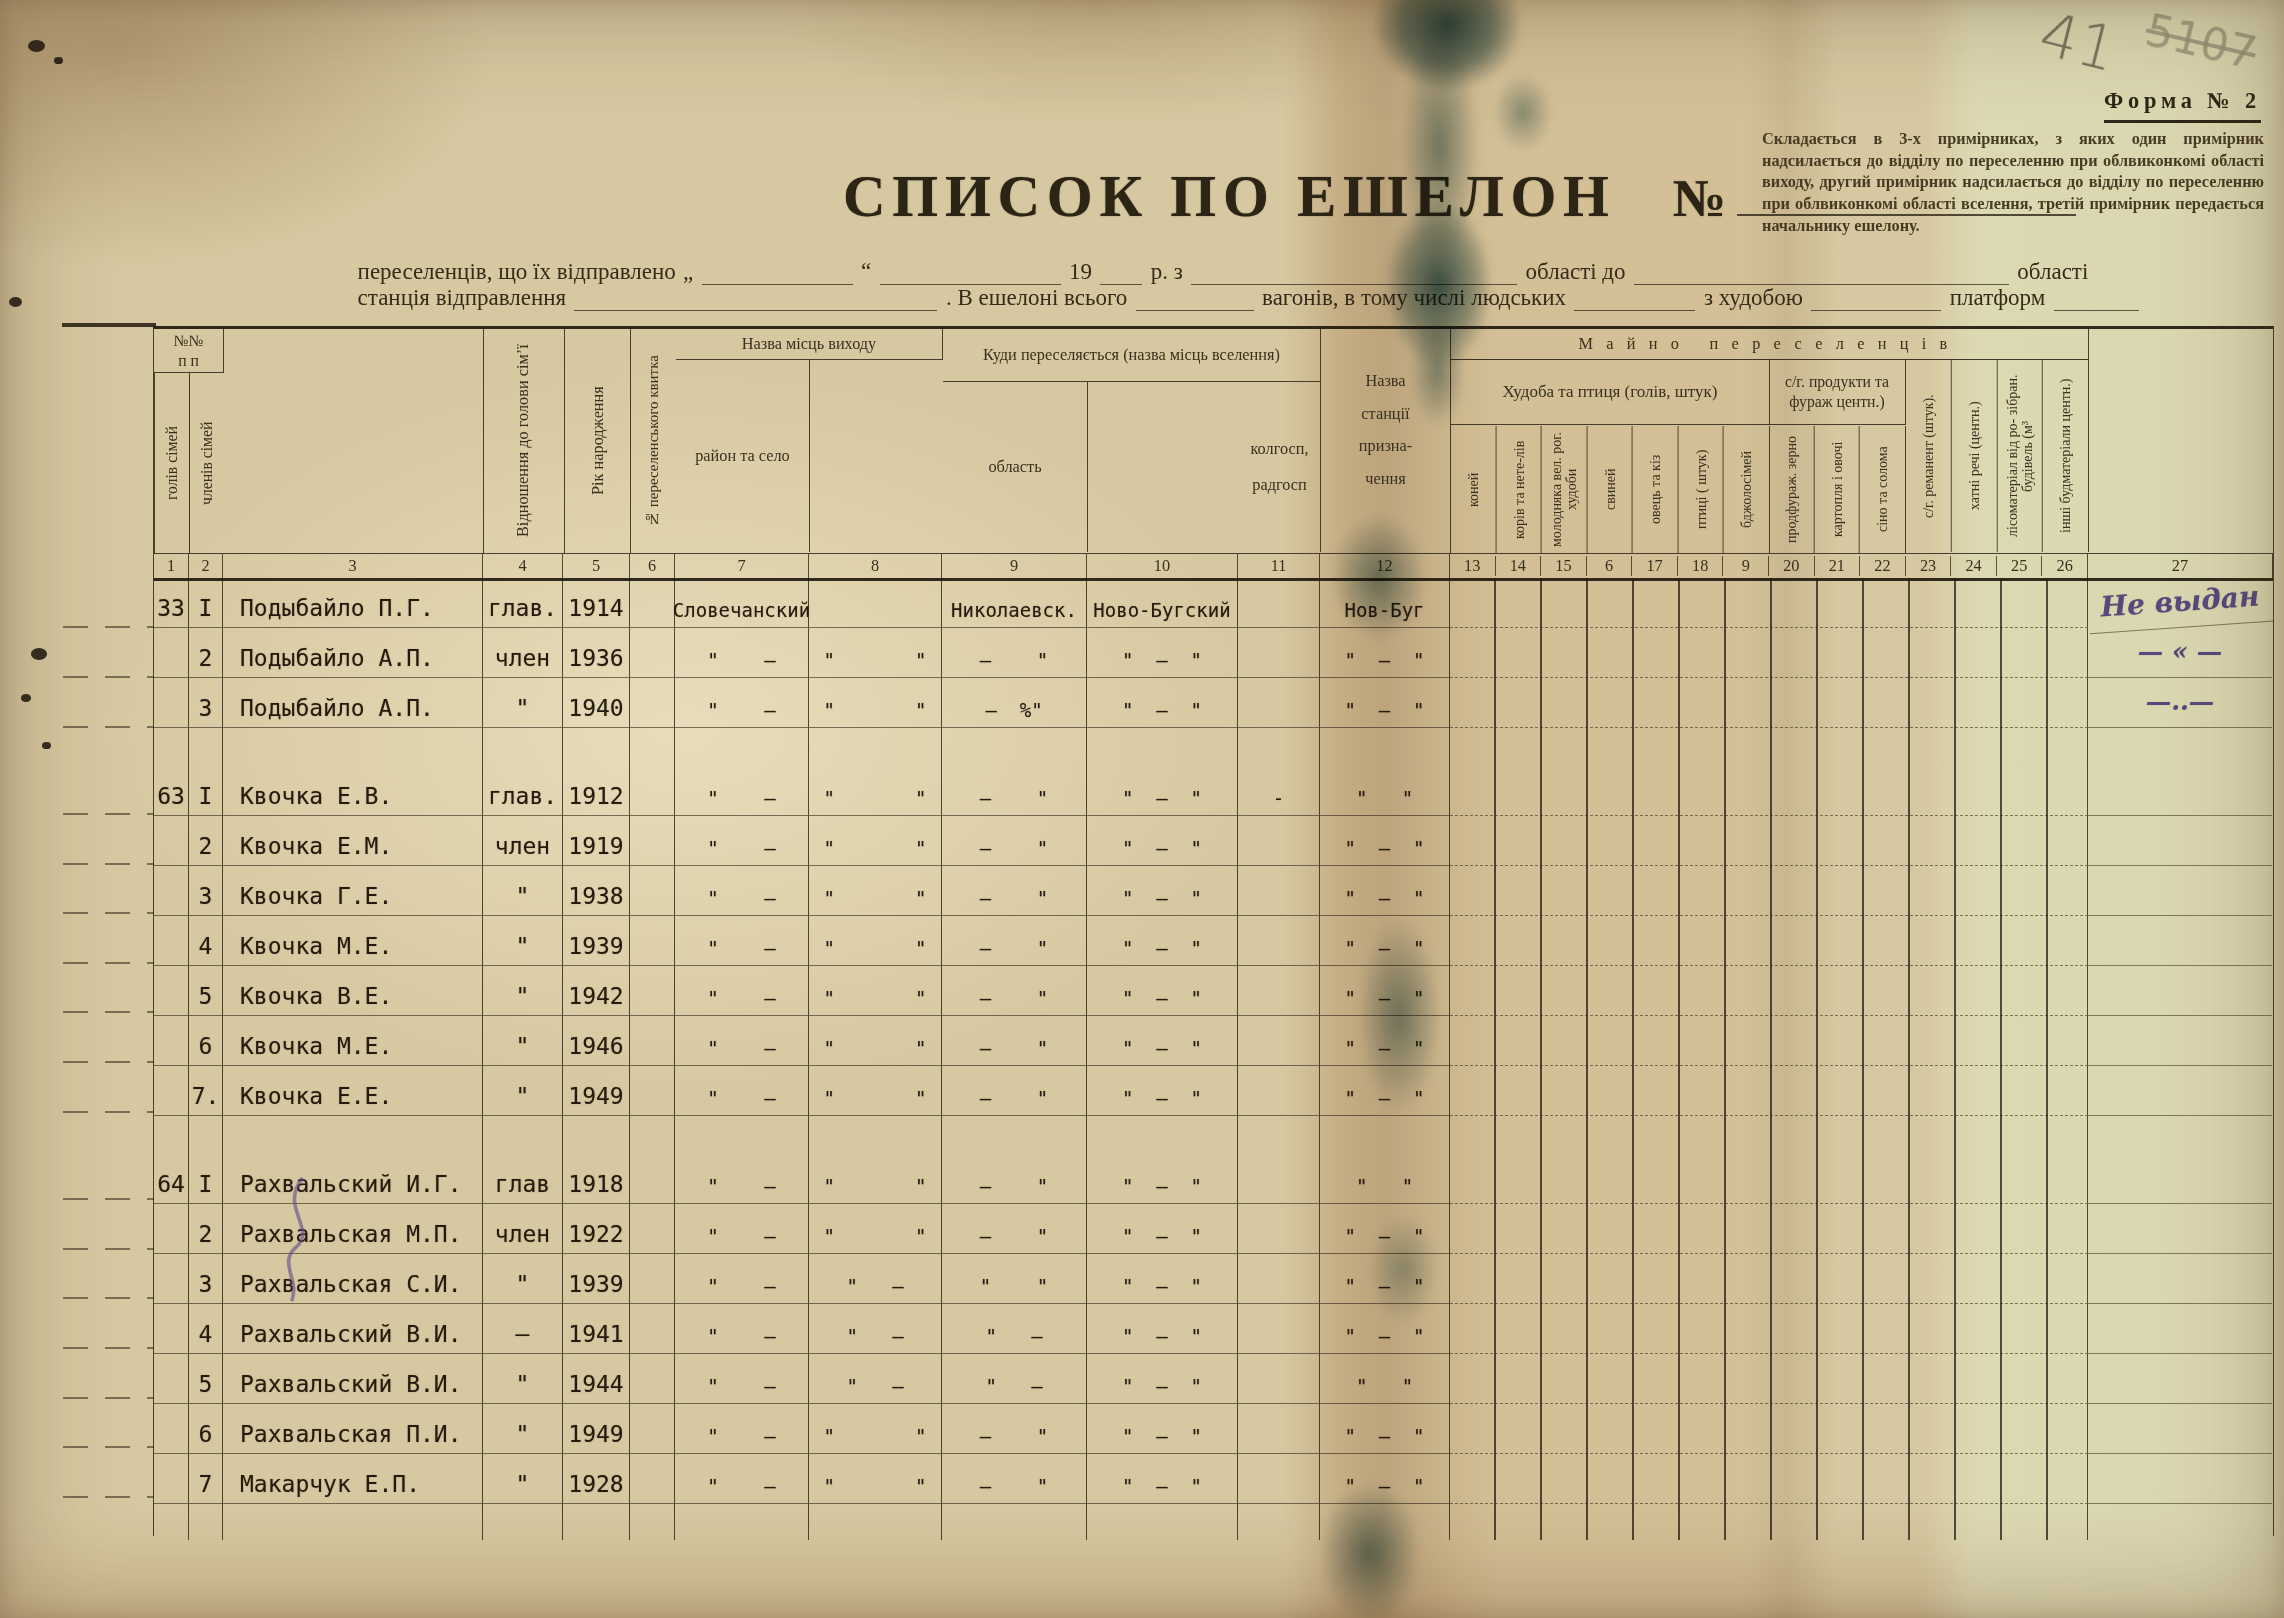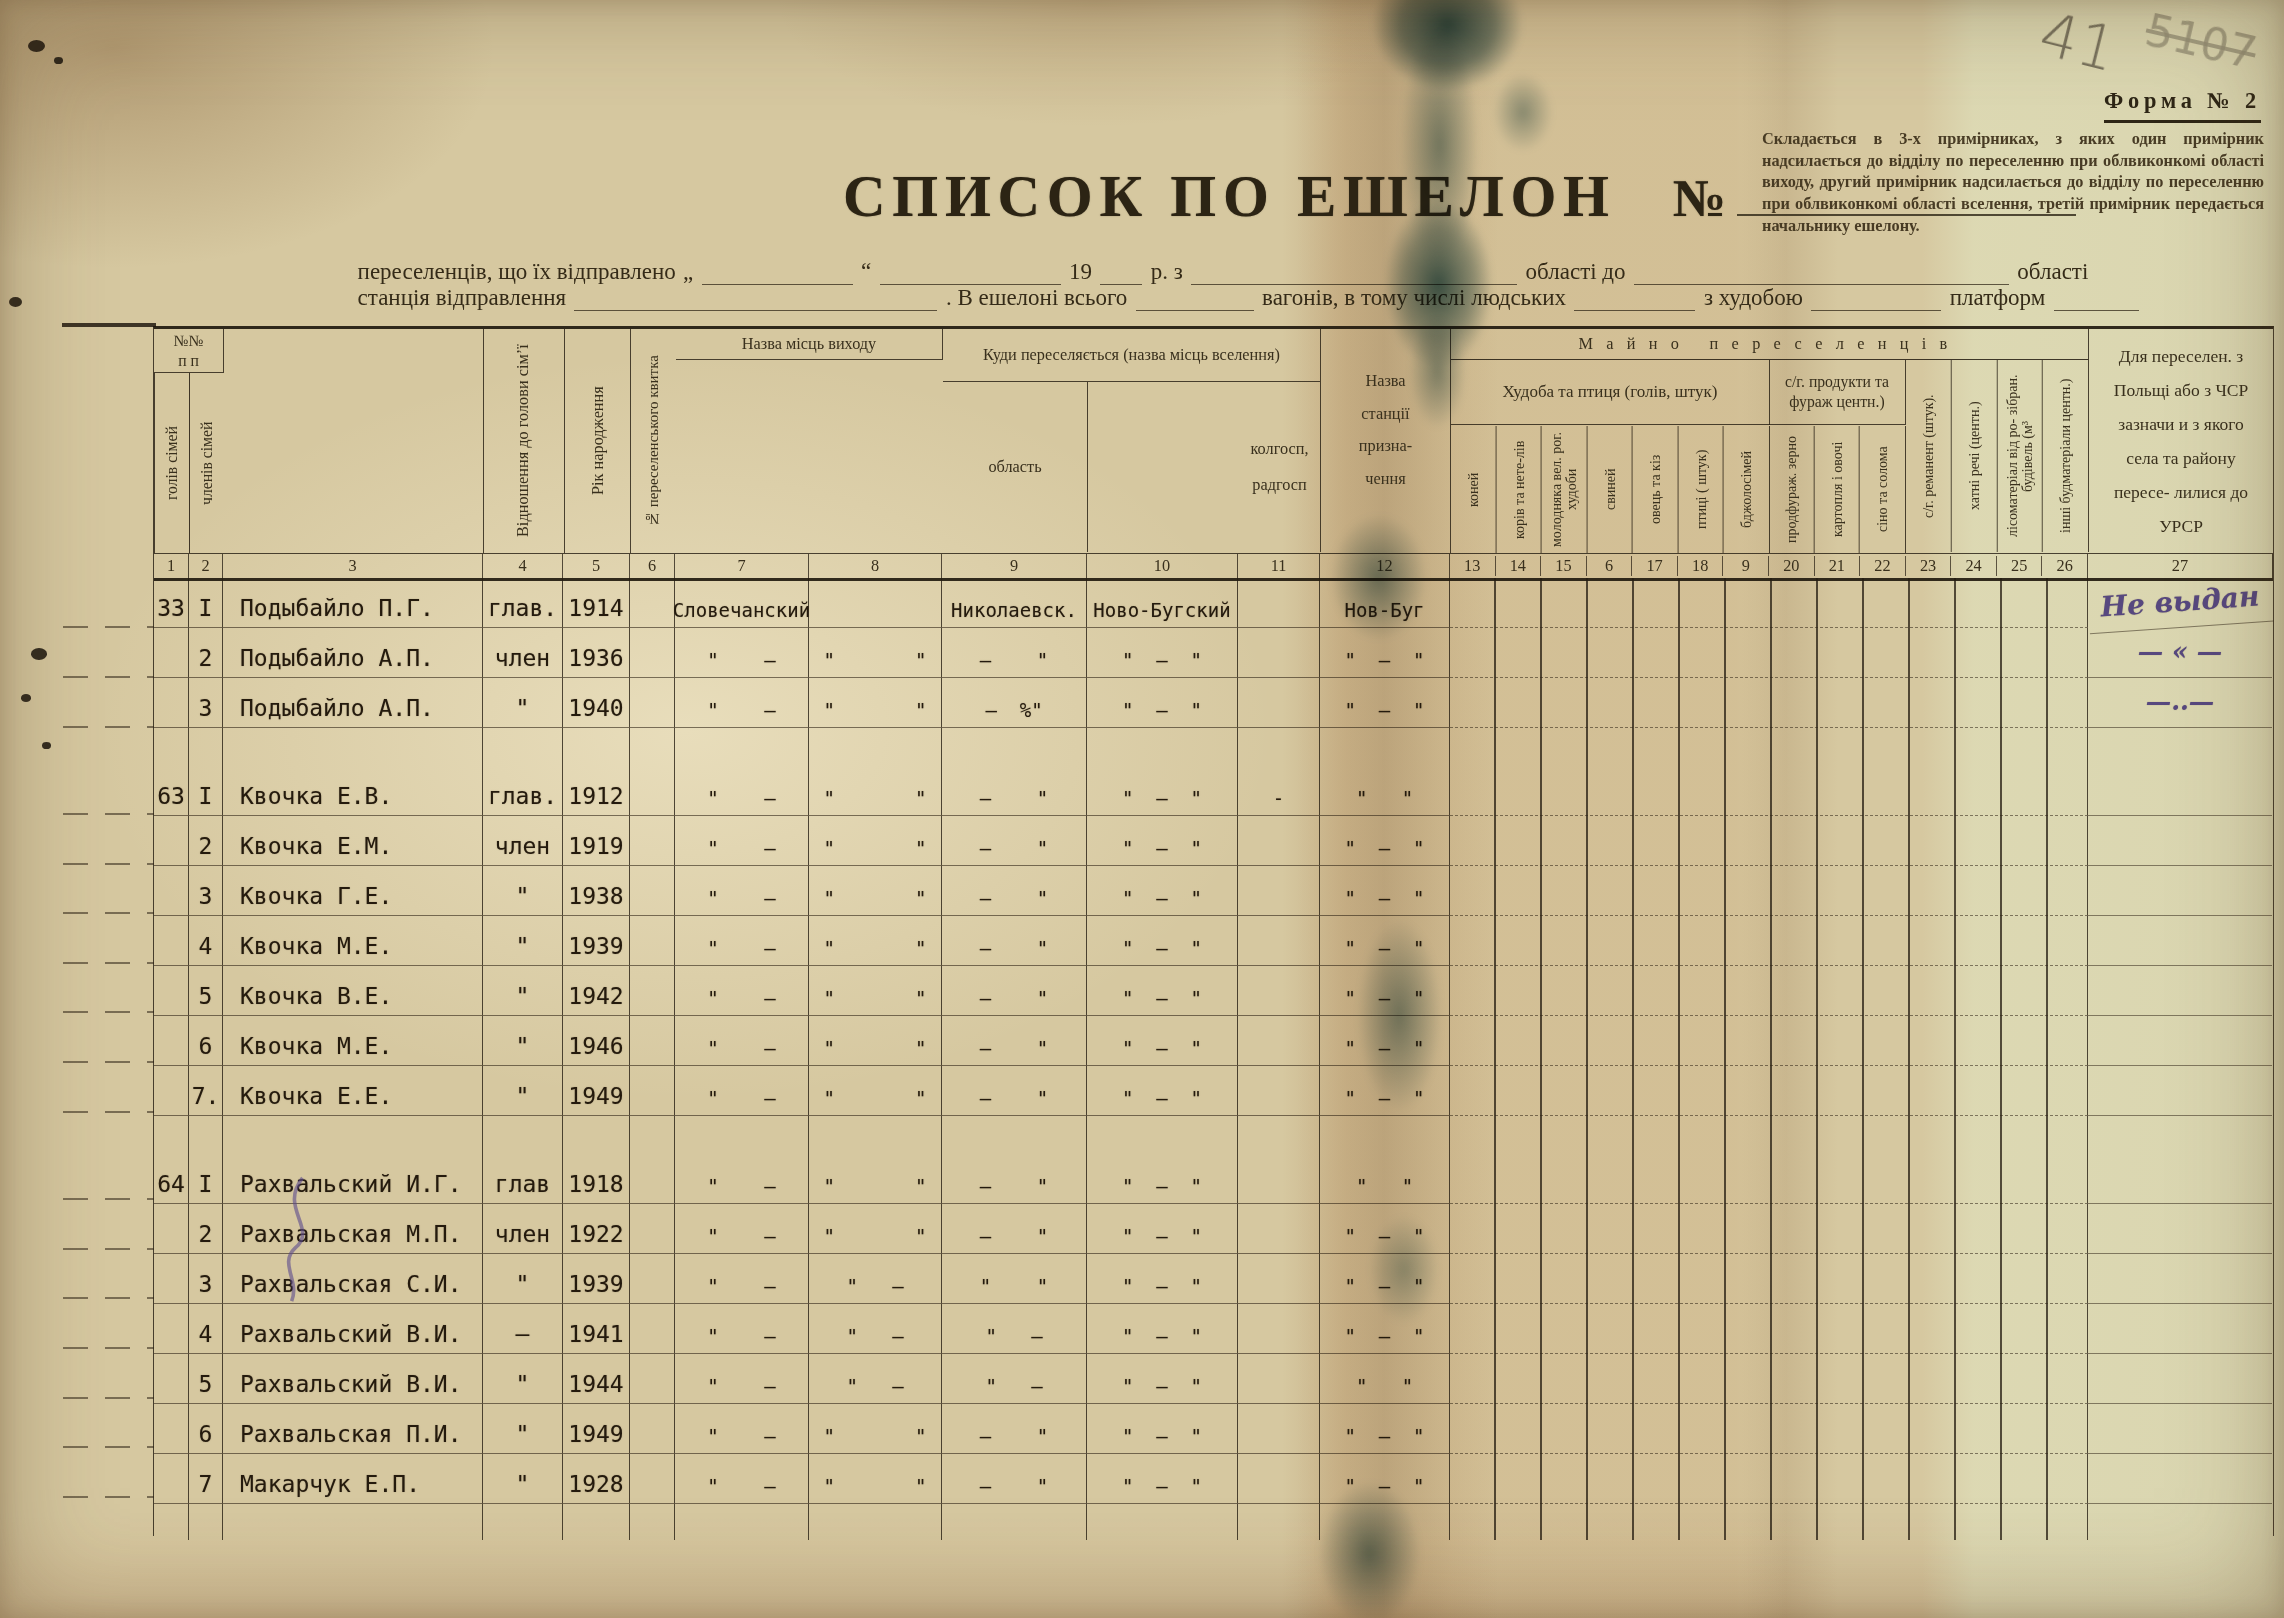--- a/index.html
+++ b/index.html
@@ -123,20 +123,21 @@
   <div class="sheet-table">
     <div class="thead">
       <div class="hc nn">№№
 п п</div>
       <div class="hc c1 vt">голів сімей</div>
       <div class="hc c2 vt">членів сімей</div>
       <div class="hc c4 vt">Відношення до голови сім’ї</div>
       <div class="hc c5 vt">Рік народження</div>
       <div class="hc c6 vt2">№ переселенського квитка</div>
       <div class="hc ge">Назва місць виходу</div>
+      <div class="hc c7">район та село</div>
       <div class="hc gd">Куди переселяється (назва місць вселення)</div>
       <div class="hc c9">область</div>
       <div class="hc c11">колгосп, радгосп</div>
       <div class="hc gp">Майно переселенців</div>
       <div class="hc c12">Назва
 станції
 призна-
 чення</div>
       <div class="hc gl">Худоба та птиця (голів, штук)</div>
       <div class="hc gpr">с/г. продукти та фураж центн.)</div>
@@ -153,21 +154,20 @@
           <span>продфураж. зерно</span>
           <span>картопля і овочі</span>
           <span>сіно та солома</span>
         </div>
       <div class="hc rcols" id="rest-cols">
           <span>с/г. реманент (штук).</span>
           <span>хатні речі (центн.)</span>
           <span>лісоматеріал від ро- зібран. будівель (м³</span>
           <span>інші будматеріали центн.)</span>
         </div>
-      <div class="hc c27h">Для переселен. з Польщі або з ЧСР зазначи и з якого села та району пересе- лилися до УРСР</div>
       <div class="hc numrow" id="numrow">
           <span style="width: 35px;">1</span>
           <span style="width: 34px;">2</span>
           <span style="width: 260px;">3</span>
           <span style="width: 80px;">4</span>
           <span style="width: 67px;">5</span>
           <span style="width: 45px;">6</span>
           <span style="width: 134px;">7</span>
           <span style="width: 133px;">8</span>
           <span style="width: 145px;">9</span>

